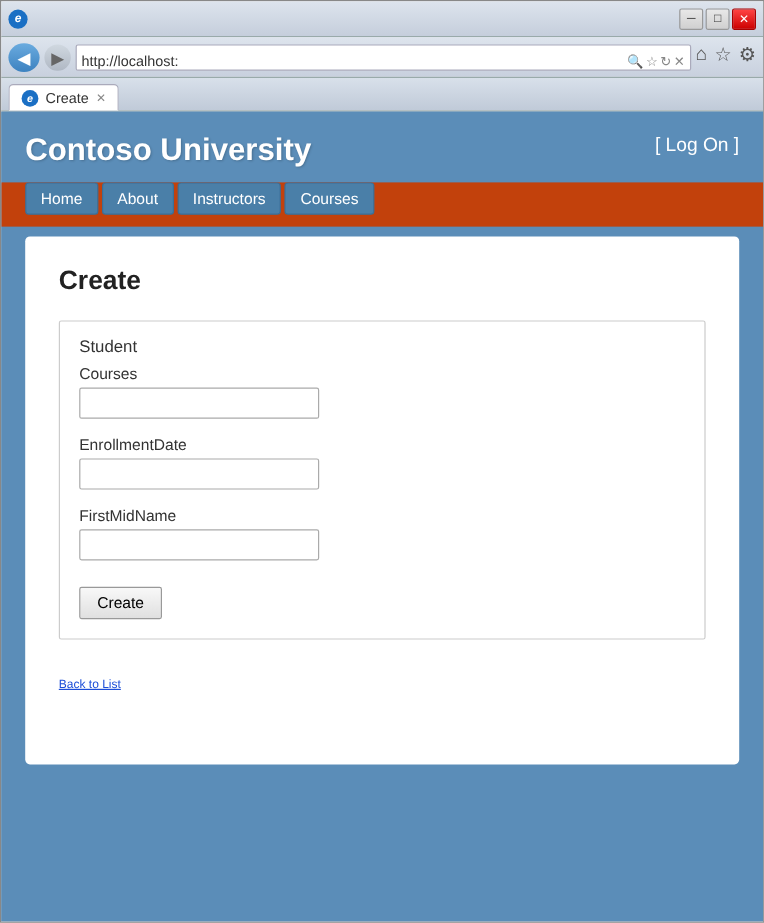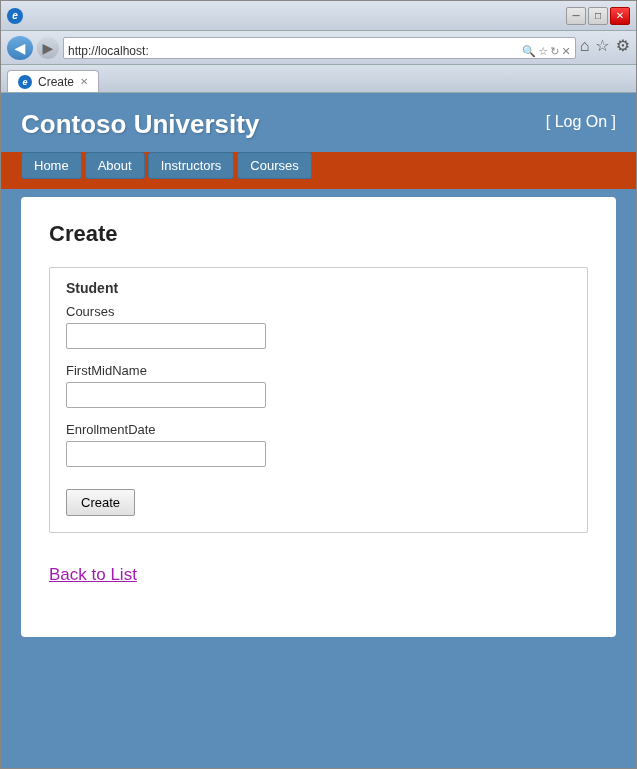--- a/index.html
+++ b/index.html
@@ -261,21 +261,21 @@
 
     .fieldset-box {
       border: 1px solid #ccc;
       padding: 12px 16px 16px 16px;
       margin-bottom: 16px;
       border-radius: 2px;
     }
 
     .fieldset-legend {
       font-size: 14px;
-      font-weight: bold;
+      font-weight: normal;
       color: #333;
       padding: 0 4px;
       margin-left: -4px;
       margin-bottom: 8px;
     }
 
     .form-group {
       margin-bottom: 14px;
     }
 
@@ -302,22 +302,22 @@
       border-radius: 2px;
       padding: 5px 14px;
       font-size: 13px;
       cursor: pointer;
       margin-top: 8px;
     }
 
     .back-link {
       display: inline-block;
       margin-top: 16px;
-      color: #a21caf;
-      font-size: 17px;
+      color: #1d4ed8;
+      font-size: 10px;
       text-decoration: underline;
       cursor: pointer;
     }
   </style>
 </head>
 <body>
 
 <div class="window">
 
   <div class="title-bar">
@@ -379,29 +379,29 @@
 
         <div class="fieldset-box">
           <div class="fieldset-legend">Student</div>
 
           <div class="form-group">
             <label class="form-label">Courses</label>
             <input class="form-input" type="text" style="">
           </div>
 
           <div class="form-group">
+            <label class="form-label">EnrollmentDate</label>
+            <input class="form-input" type="text" style="">
+          </div>
+
+          <div class="form-group">
             <label class="form-label">FirstMidName</label>
             <input class="form-input" type="text" style="">
           </div>
 
-          <div class="form-group">
-            <label class="form-label">EnrollmentDate</label>
-            <input class="form-input" type="text" style="">
-          </div>
-
           <button class="create-btn">Create</button>
         </div>
 
         <a class="back-link">Back to List</a>
 
       </div>
     </div>
 
   </div>
 </div>

